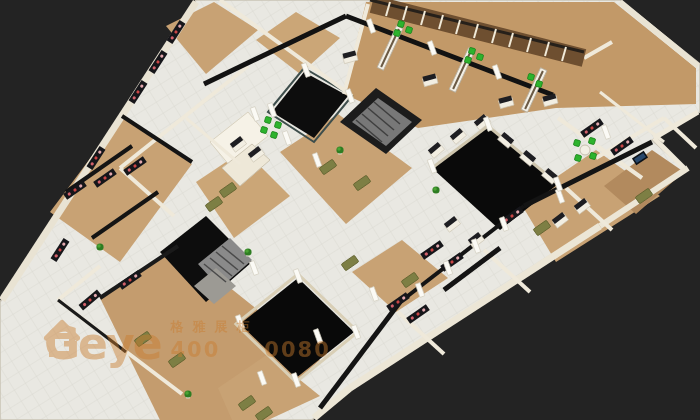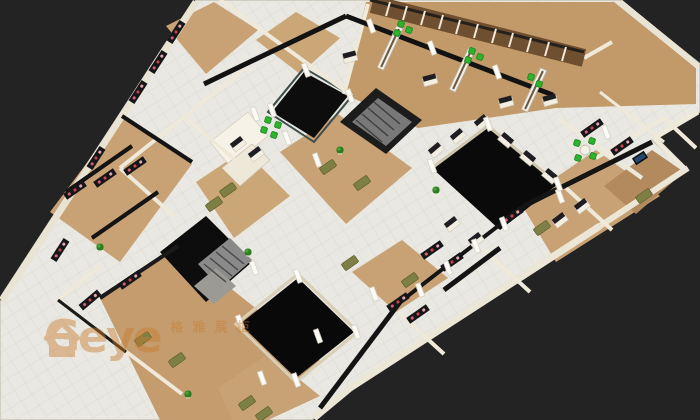--- a/index.html
+++ b/index.html
@@ -1,19 +1,19 @@
 <!DOCTYPE html>
 <html><head>
 <meta charset="utf-8">
 <style>
   html,body{margin:0;padding:0;background:#232323;}
   .stage{position:relative;width:700px;height:420px;overflow:hidden;background:#232323;
          font-family:"DejaVu Sans",sans-serif;}
   .stage svg{position:absolute;left:0;top:0;}
-  .wm{position:absolute;left:44px;top:318px;display:flex;align-items:flex-start;
+  .wm{position:absolute;left:44px;top:318px;display:flex;align-items:center;
       color:#c97c2e;opacity:.45;pointer-events:none;}
   .wm-logo{margin-right:4px;margin-bottom:2px;}
   .wm-brand{font-weight:bold;font-size:44px;line-height:.85;letter-spacing:-2px;}
   .wm-right{margin-left:10px;margin-bottom:8px;}
   .wm-cjk{font-size:13px;font-weight:bold;letter-spacing:9px;white-space:nowrap;}
   .wm-phone{font-size:21px;font-weight:bold;letter-spacing:2px;margin-top:2px;white-space:nowrap;}
   .wm-gap{display:inline-block;width:44px;}
 </style>
 </head>
 <body>
@@ -485,15 +485,16 @@
   </svg>
 
   <div class="wm">
     <svg class="wm-logo" width="36" height="42" viewBox="0 0 36 42">
       <path d="M3,20 L18,5 L33,20" fill="none" stroke="currentColor" stroke-width="6" stroke-linejoin="round" stroke-linecap="round"></path>
       <rect x="8" y="18" width="20" height="18" fill="none" stroke="currentColor" stroke-width="6"></rect>
     </svg>
     <span class="wm-brand">Geye</span>
     <div class="wm-right">
       <div class="wm-cjk">格雅展柜</div>
+      <div class="wm-phone"><span>400</span><span class="wm-gap"></span><span>0080</span></div>
     </div>
   </div>
 </div>
 
 </body></html>

